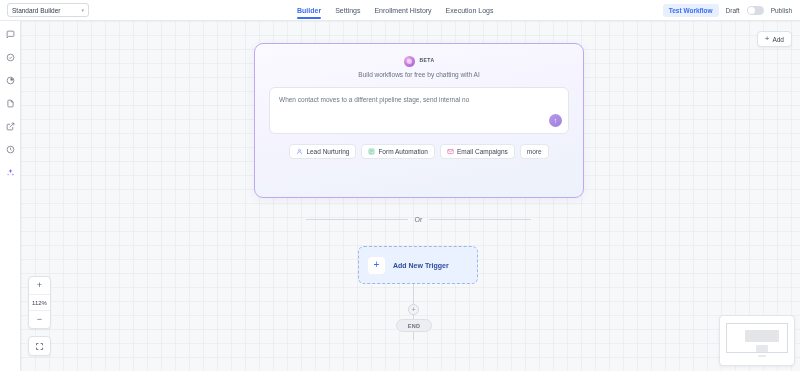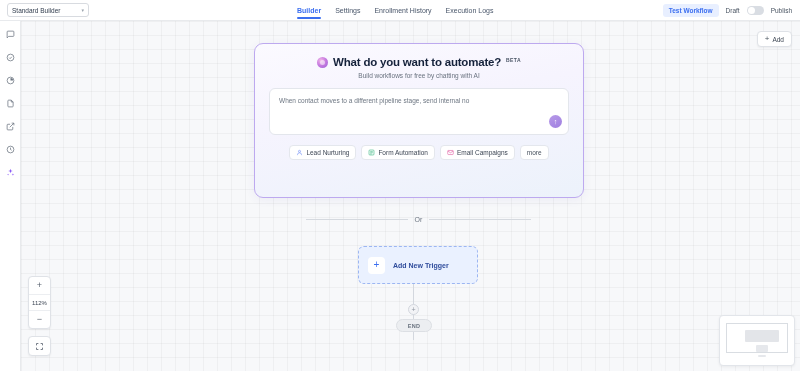--- a/index.html
+++ b/index.html
@@ -270,21 +270,20 @@
   <div class="canvas">
 
     <div class="add-btn">
       <span class="plus">+</span>
       <span>Add</span>
     </div>
 
     <div class="ai-card">
       <div class="ai-head">
         <span class="ai-orb"></span>
-        <span class="ai-title">What do you want to automate?</span>
         <span class="beta">BETA</span>
       </div>
       <div class="ai-sub">Build workflows for free by chatting with AI</div>
 
       <div class="prompt-box">
         <div class="prompt-text">When contact moves to a different pipeline stage, send internal no</div>
         <div class="send-btn">
           <span>↑</span>
         </div>
       </div>

